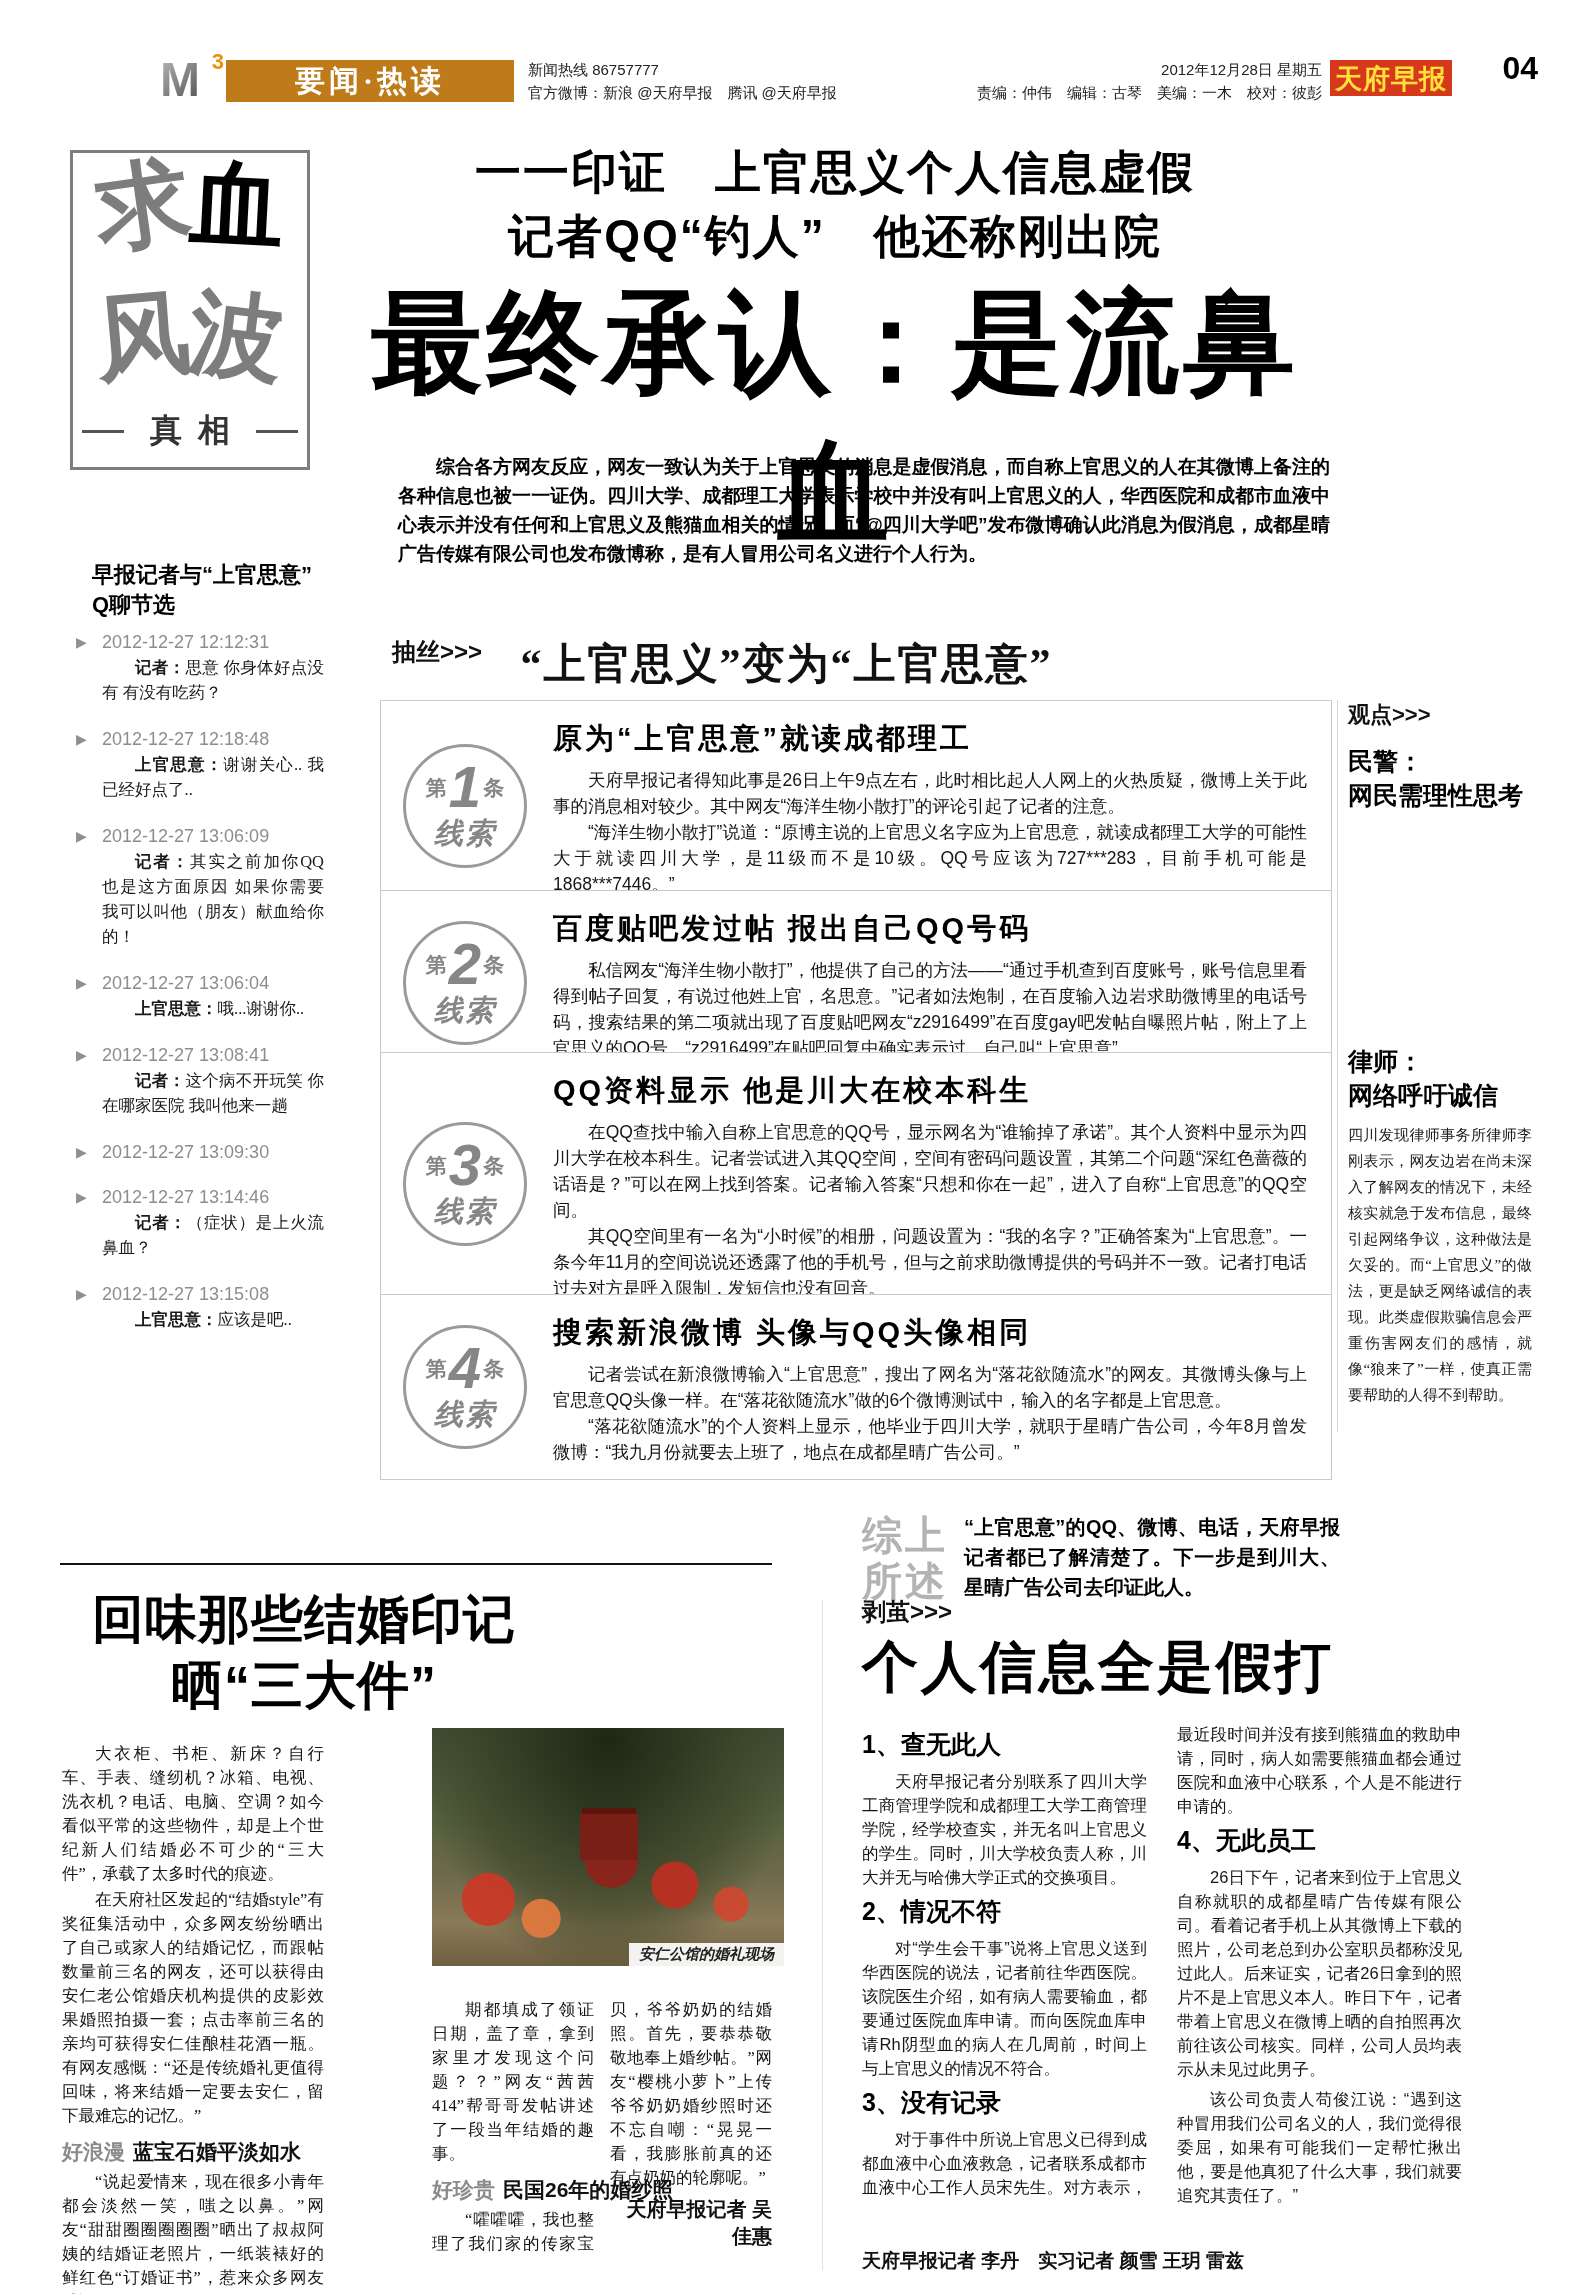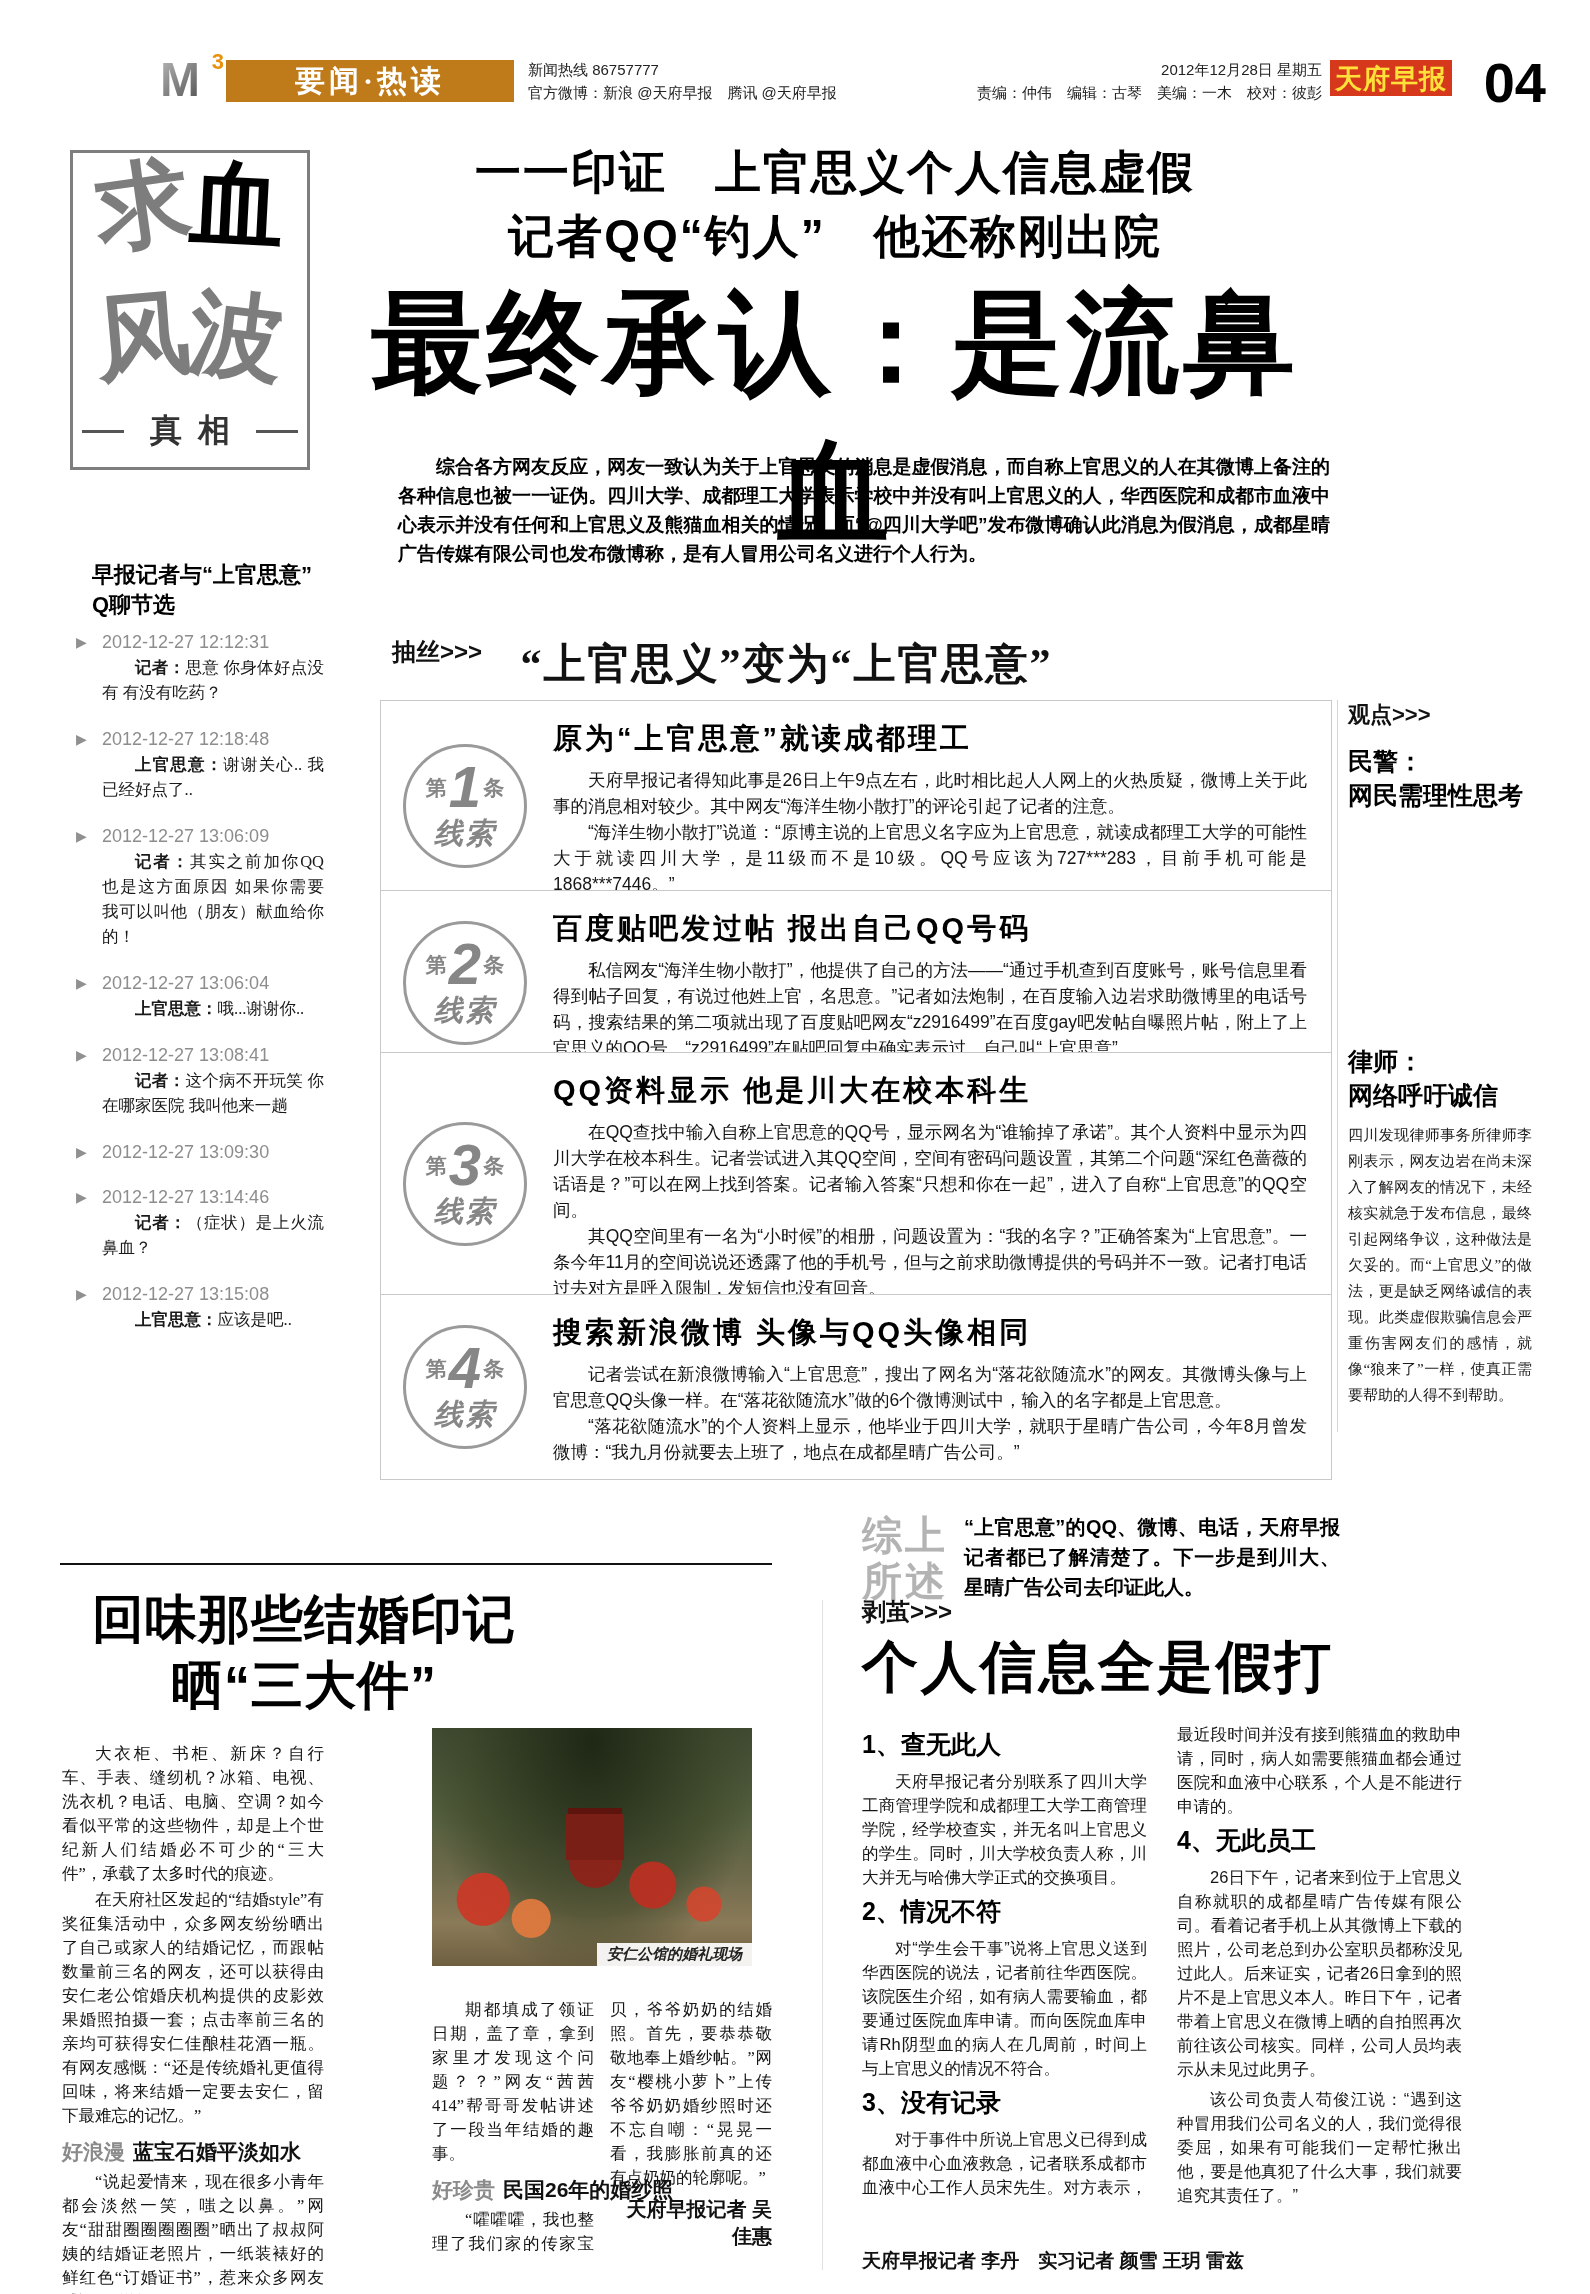--- a/index.html
+++ b/index.html
@@ -11,21 +11,21 @@
               background:linear-gradient(135deg,#bdbdbd,#4c4c4c);-webkit-background-clip:text;background-clip:text;-webkit-text-fill-color:transparent;}
   .m3-logo .three{position:absolute;top:-8px;right:-2px;color:#e8920c;font-weight:900;font-size:22px;}
   .section-banner{position:absolute;left:226px;top:60px;width:288px;height:42px;background:#bf7b19;
                   color:#fff;font-weight:900;font-size:30px;letter-spacing:4px;text-align:center;line-height:42px;
                   font-family:"Liberation Serif","DejaVu Serif",serif;}
   .hotline-block{position:absolute;left:528px;top:58px;font-size:15px;line-height:23px;color:#222;}
   .right-info{position:absolute;right:268px;top:58px;text-align:right;font-size:15px;line-height:23px;color:#222;}
   .paper-badge{position:absolute;right:138px;top:60px;width:122px;height:36px;background:#d6381c;
                color:#ffe13a;font-weight:700;font-size:27px;text-align:center;line-height:38px;letter-spacing:1px;
                font-family:"Liberation Serif","DejaVu Serif",serif;}
-  .page-num{position:absolute;right:44px;top:50px;font-weight:900;font-size:56px;color:#000;}
+  .page-num{position:absolute;right:52px;top:50px;font-weight:900;font-size:32px;color:#000;}
   
   .series-box{position:absolute;left:70px;top:150px;width:234px;height:314px;border:3px solid #7e7e7e;}
   .qx-line{ text-align:center;font-weight:900;line-height:104px;}
   .qx-line .ch{display:inline-block;font-size:94px;}
   .qx-gray{color:#7d7d7d;} .qx-black{color:#000;}
   .t1{transform:rotate(-8deg);} .t2{transform:rotate(3deg);} .t3{transform:rotate(-5deg);} .t4{transform:rotate(7deg);}
   .qx-tag{position:absolute;left:0;right:0;bottom:14px;display:flex;align-items:center;justify-content:center;gap:10px;}
   .qx-tag .ln{width:42px;height:3px;background:#555;}
   .qx-tag .tx{font-size:32px;font-weight:700;letter-spacing:16px;color:#333;text-indent:16px;}
   
@@ -75,21 +75,21 @@
   .ot1{top:822px;} .ot2{top:1122px;}
   
   .wed-rule{position:absolute;left:60px;top:1563px;width:712px;height:2px;background:#111;}
   .wed-title{position:absolute;left:60px;top:1586px;width:488px;text-align:center;font-weight:900;
              font-size:52px;line-height:66px;color:#000;letter-spacing:1px;}
   .wed-colL{position:absolute;left:62px;top:1742px;width:262px;}
   .wed-colL p{margin:0 0 2px;font-size:16.5px;line-height:24px;text-align:justify;text-indent:2em;
               font-family:"Liberation Serif","DejaVu Serif",serif;color:#151515;}
   .wed-sec-head{margin:10px 0 4px;font-size:21px;font-weight:900;white-space:nowrap;}
   .wed-sec-head .tag{color:#8a8a8a;margin-right:8px;}
-  .wed-photo{position:absolute;left:432px;top:1728px;width:320px;height:238px;overflow:hidden;
+  .wed-photo{position:absolute;left:432px;top:1728px;width:352px;height:238px;overflow:hidden;
     background:
       radial-gradient(circle at 16% 72%, rgba(201,58,39,.95) 0 26px, rgba(201,58,39,0) 27px),
       radial-gradient(circle at 31% 80%, rgba(229,122,62,.9) 0 19px, rgba(229,122,62,0) 20px),
       radial-gradient(circle at 69% 66%, rgba(186,48,34,.95) 0 23px, rgba(186,48,34,0) 24px),
       radial-gradient(circle at 85% 74%, rgba(209,70,45,.9) 0 17px, rgba(209,70,45,0) 18px),
       radial-gradient(circle at 51% 56%, rgba(150,30,24,.85) 0 26px, rgba(150,30,24,0) 27px),
       radial-gradient(ellipse at 50% 6%, rgba(28,38,20,.95), rgba(58,68,38,.6) 55%, rgba(58,68,38,0) 75%),
       linear-gradient(180deg,#3f4a33 0%,#55603f 38%,#6e6a4c 62%,#8a7a58 82%,#6e5f41 100%);}
   .wed-photo .pavilion{position:absolute;left:42%;top:36%;width:58px;height:46px;background:#7a1f15;
       box-shadow:0 -8px 0 -2px #5c140d;}

